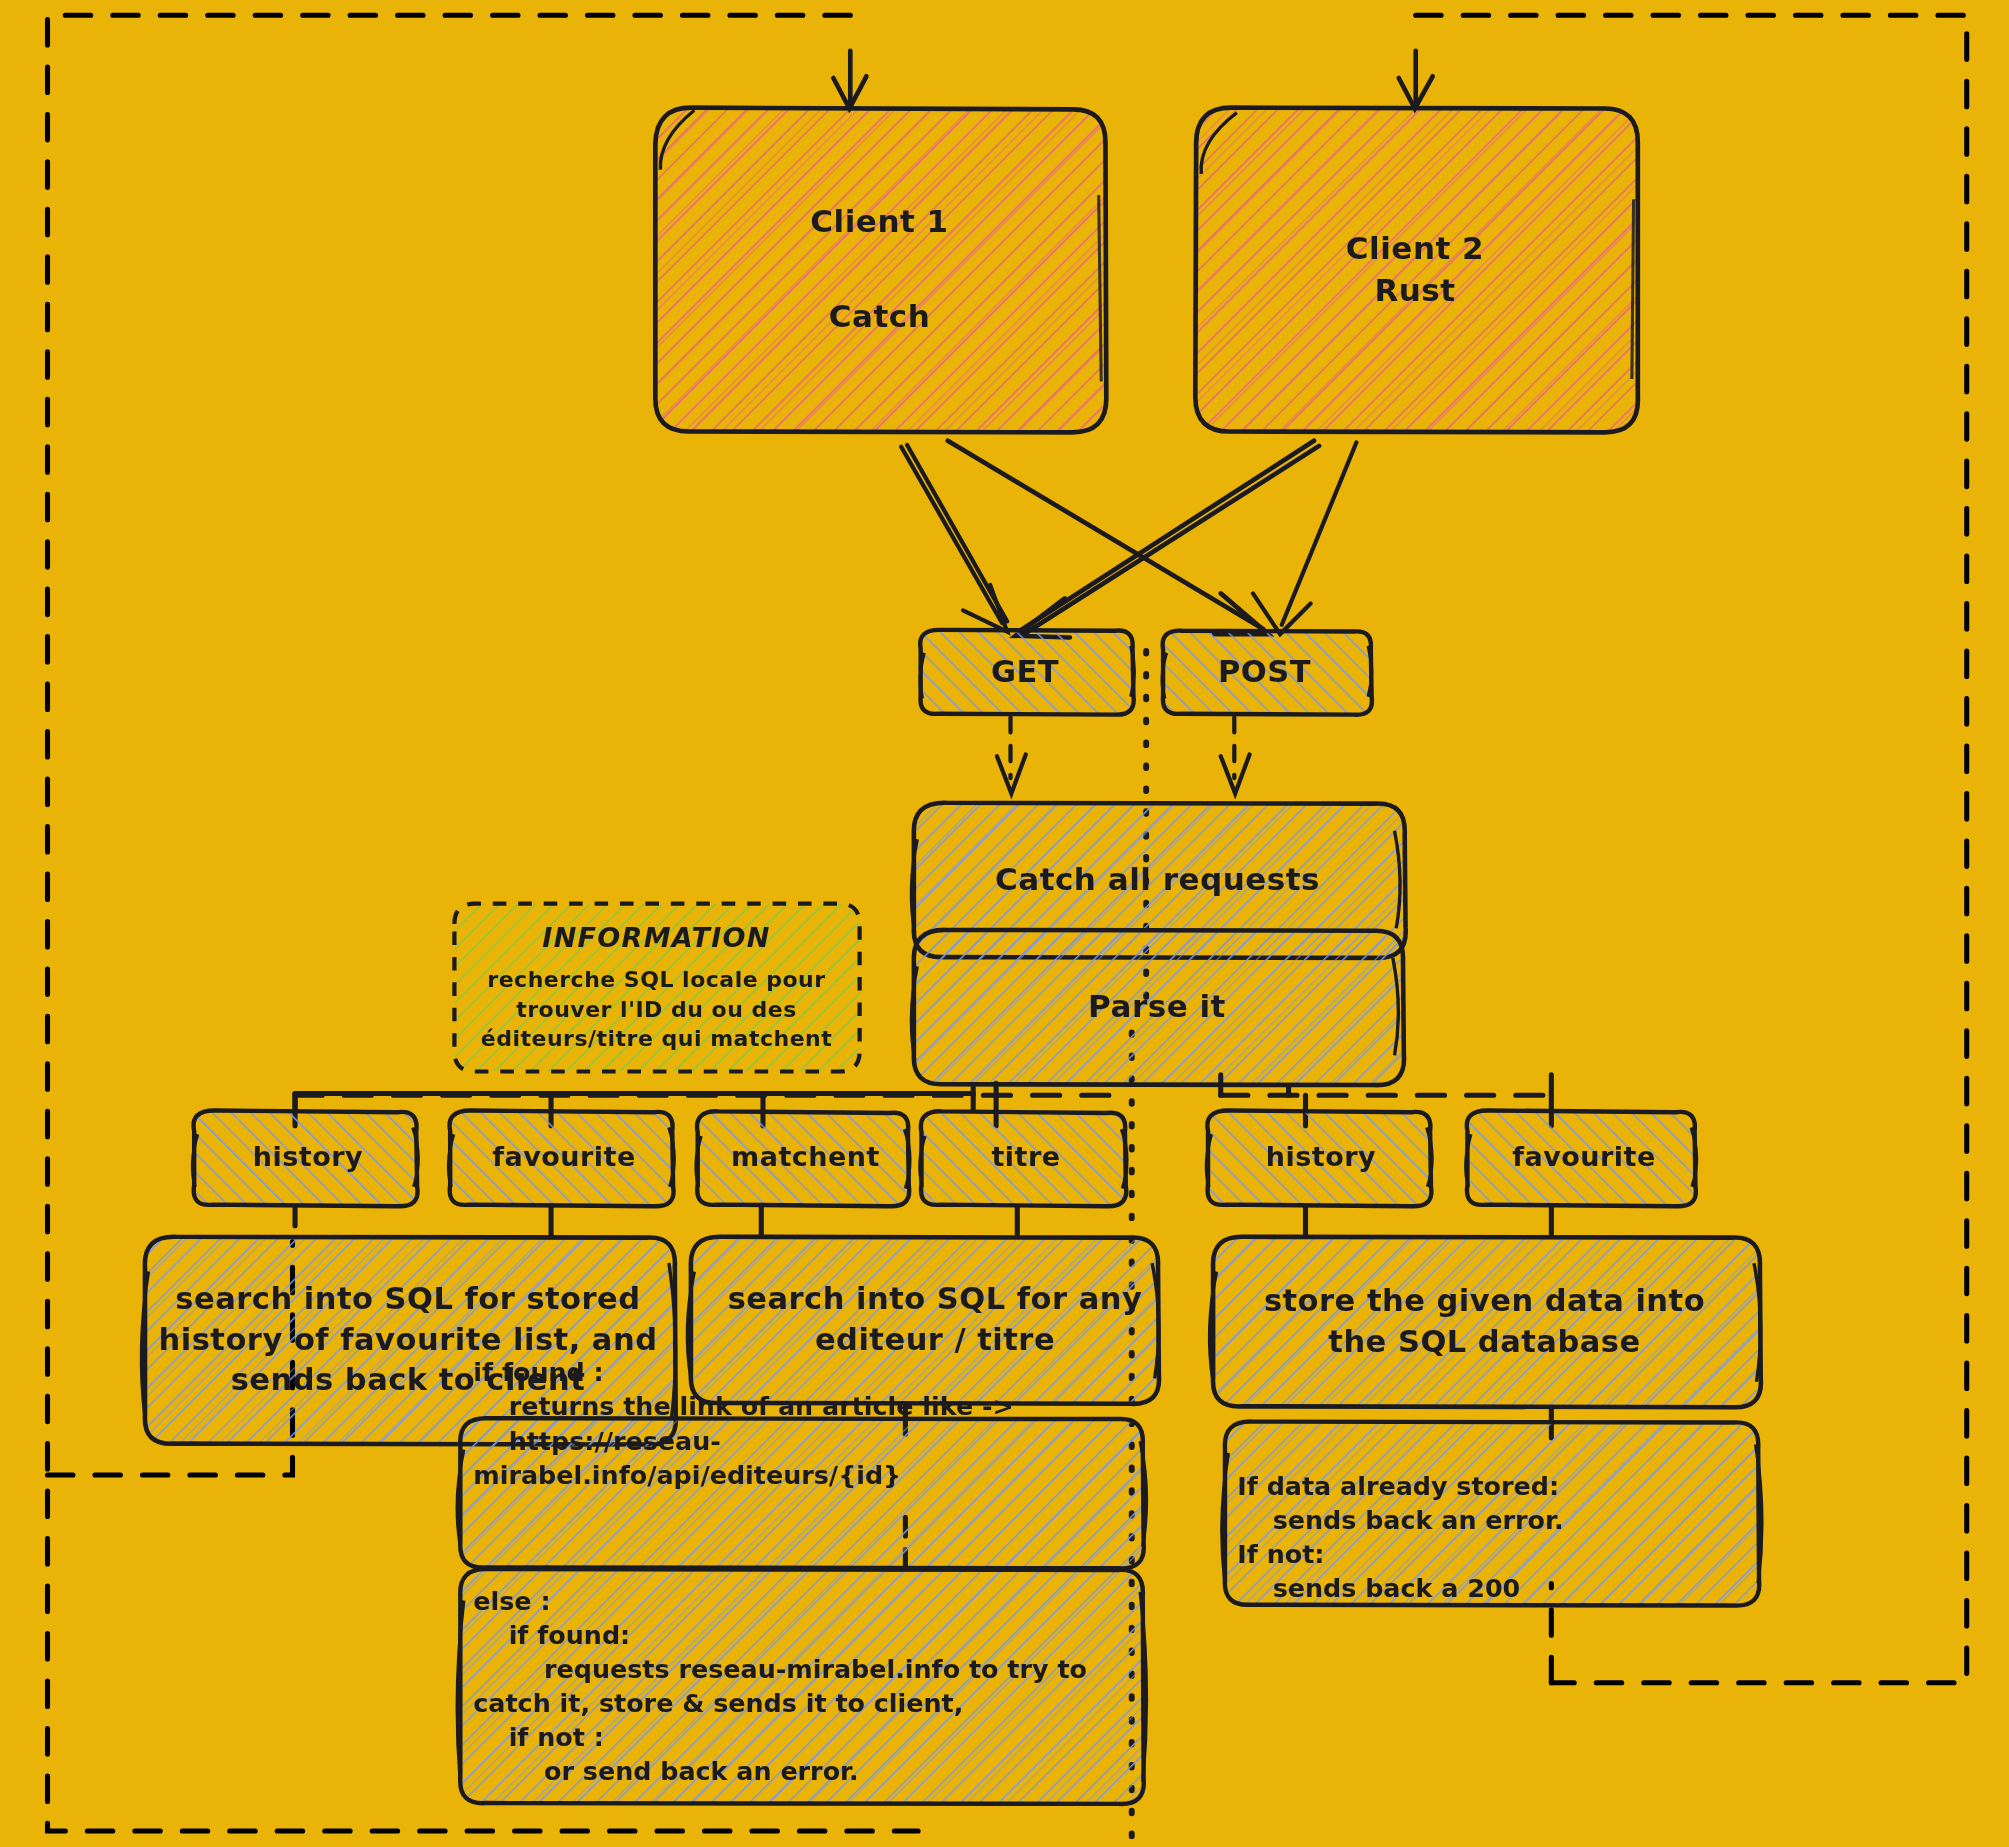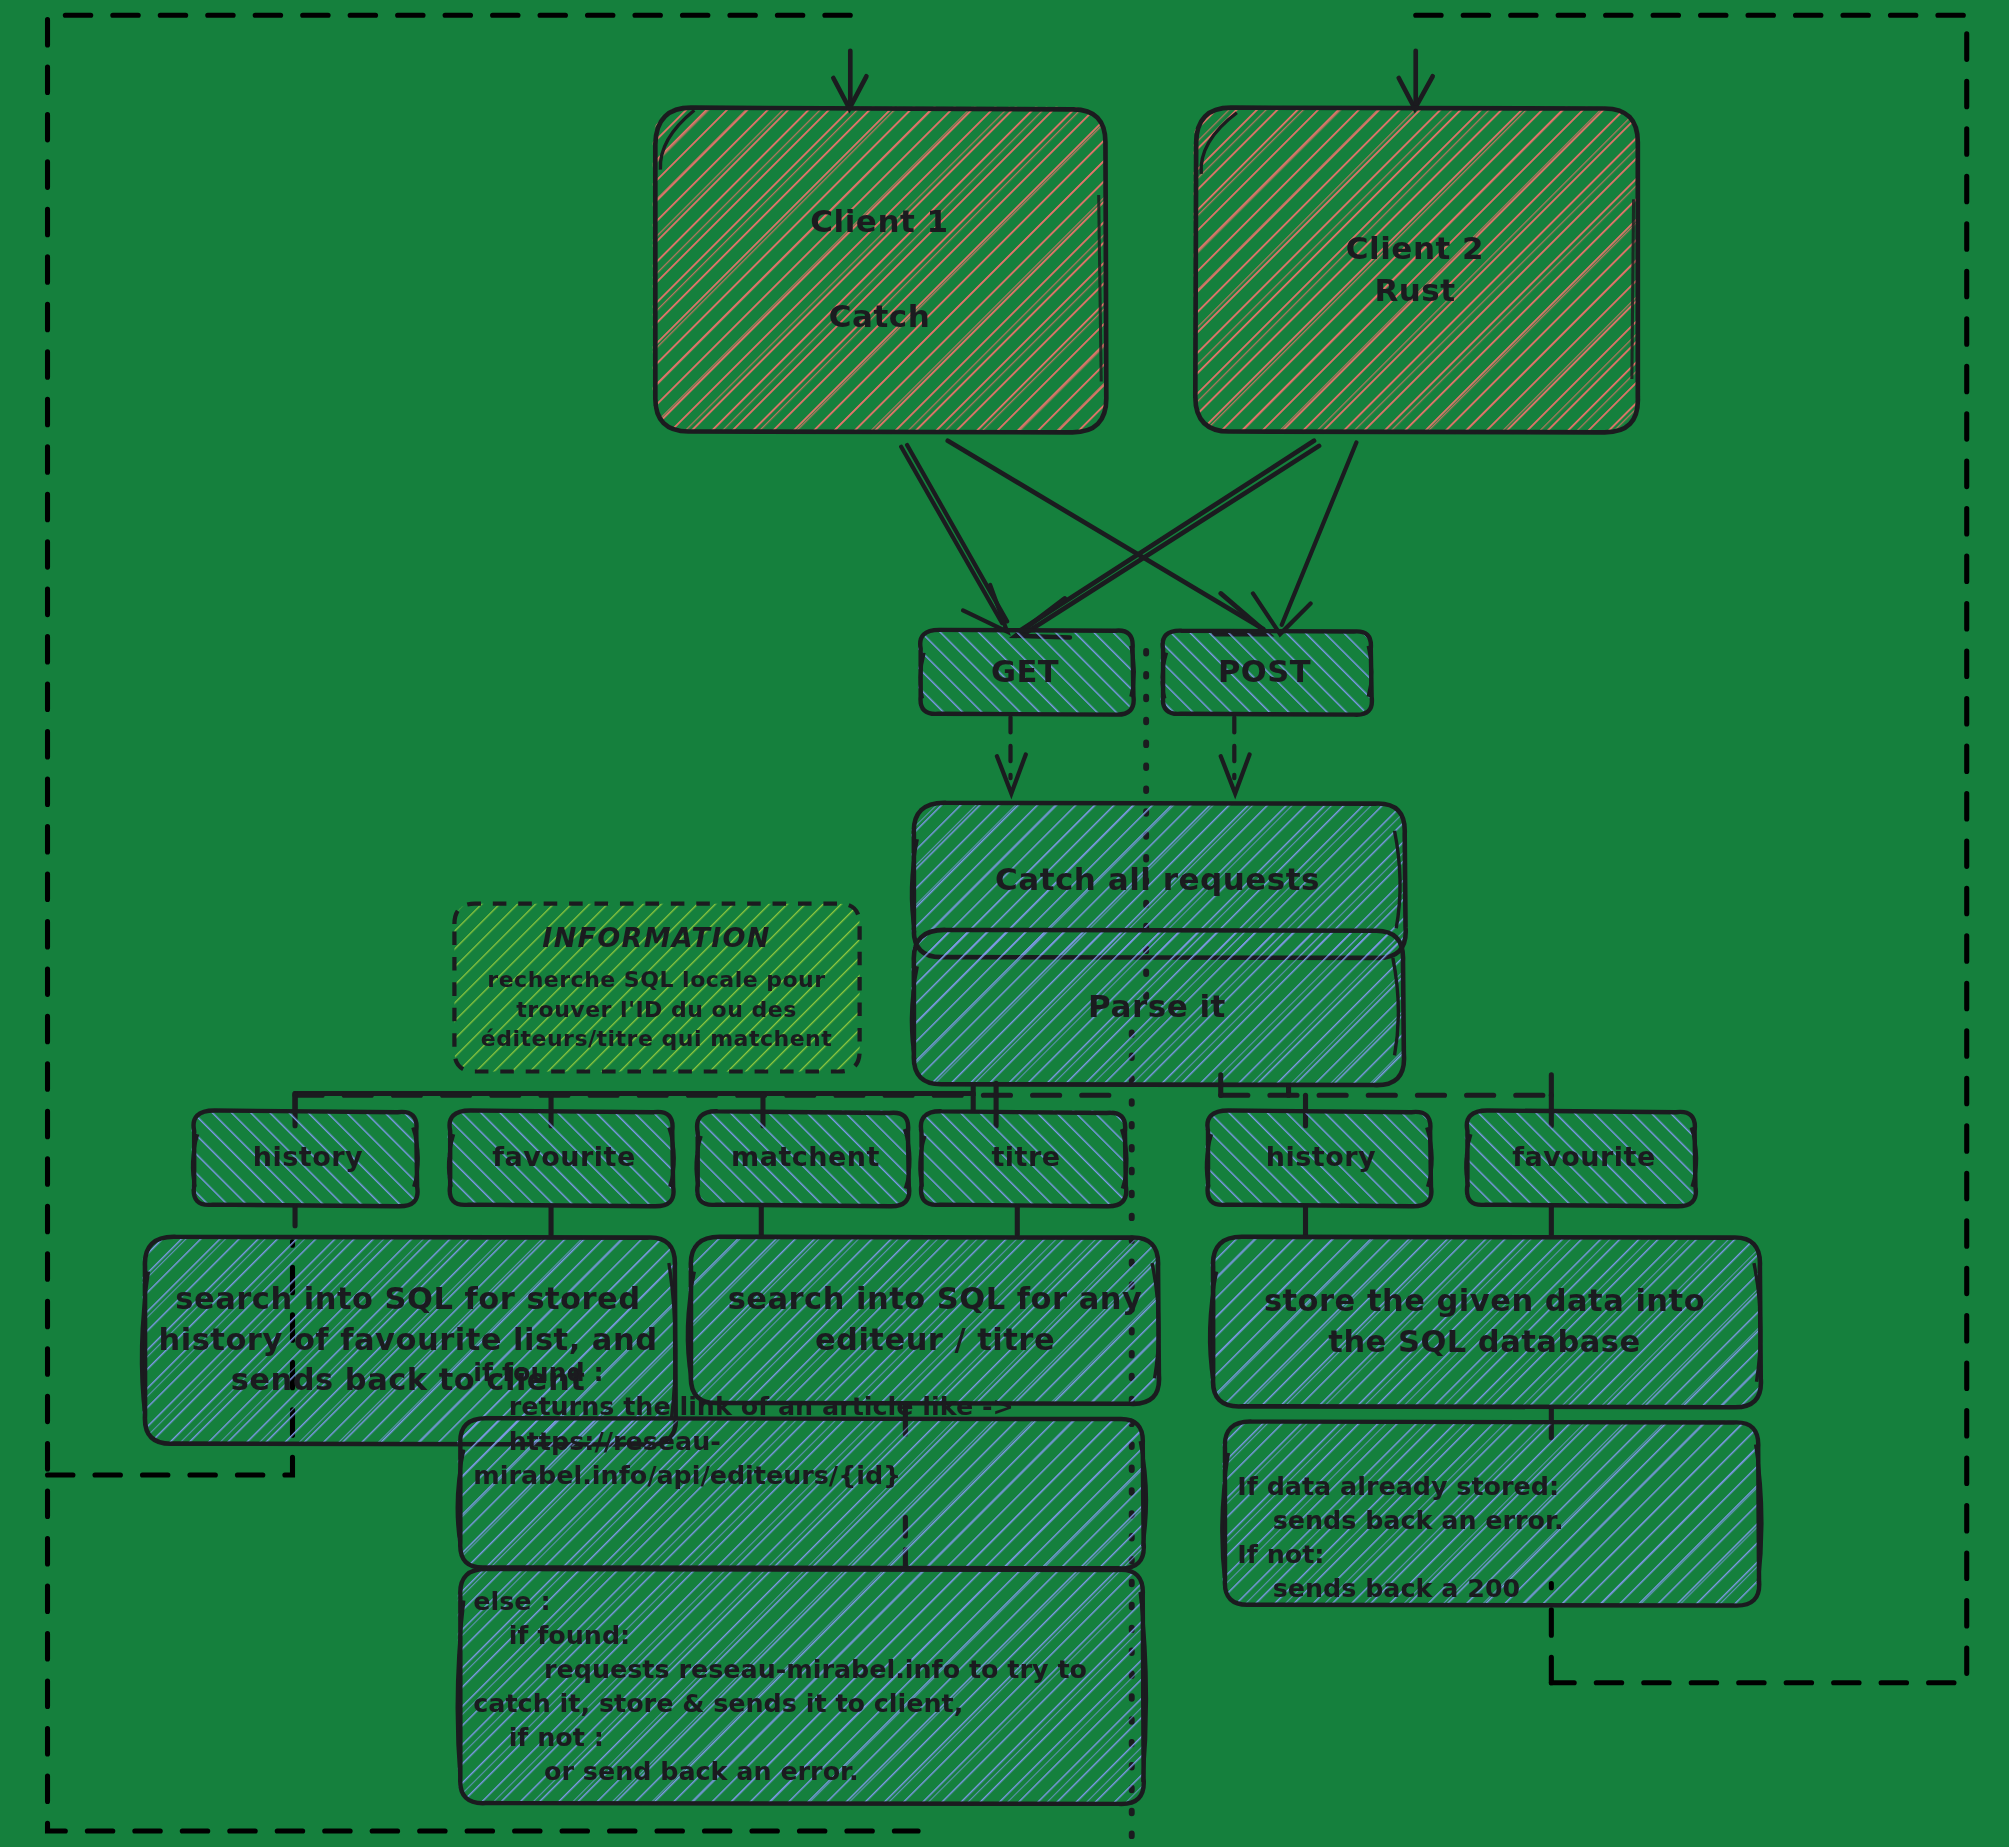--- a/index.html
+++ b/index.html
@@ -5,21 +5,21 @@
   * { box-sizing: border-box; }
   html, body {
     margin: 0; padding: 0;
     background: #ffffff;
     font-family: "DejaVu Sans", sans-serif;
   }
   #canvas {
     position: relative;
     width: 2010px;
     height: 1848px;
-    background: #15803d;
+    background: #eab308;
     overflow: hidden;
   }
   #svg-layer {
     position: absolute;
     left: 0; top: 0;
     width: 2010px;
     height: 1848px;
   }
   .node {
     position: absolute;

